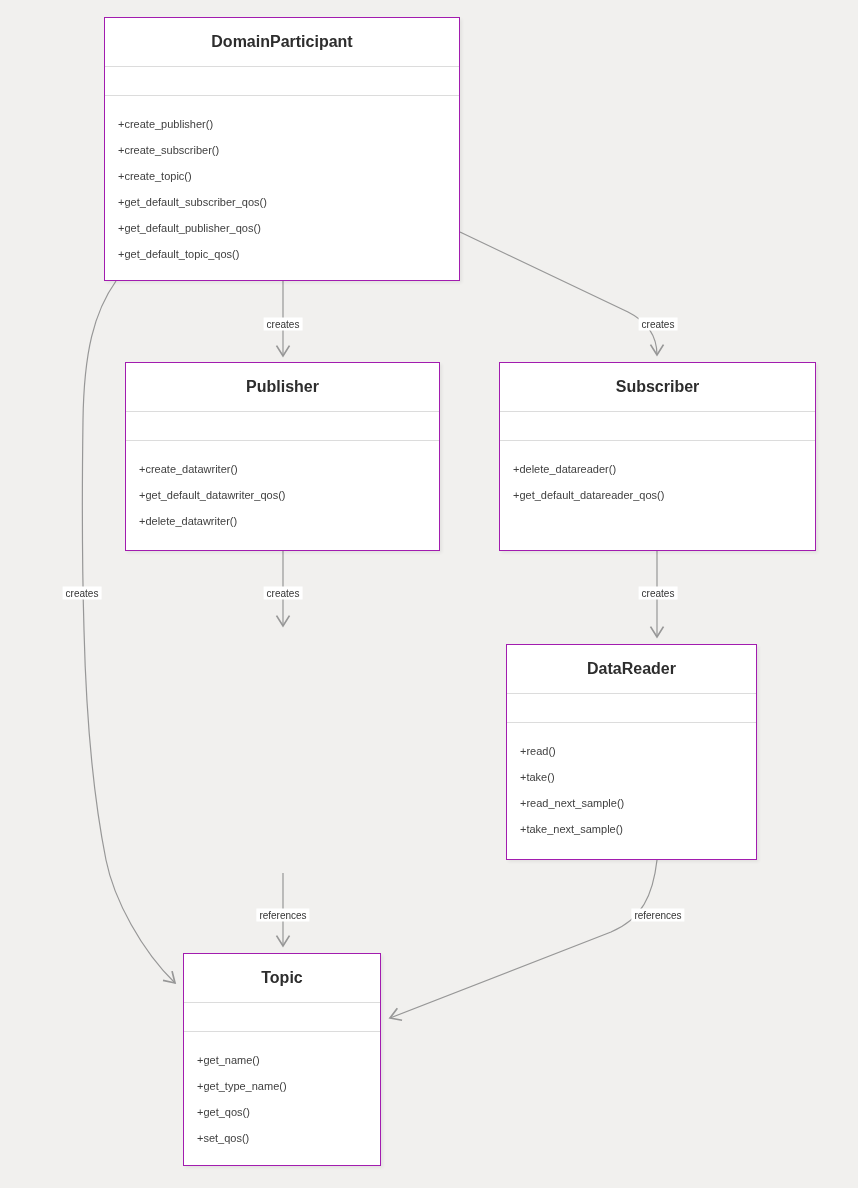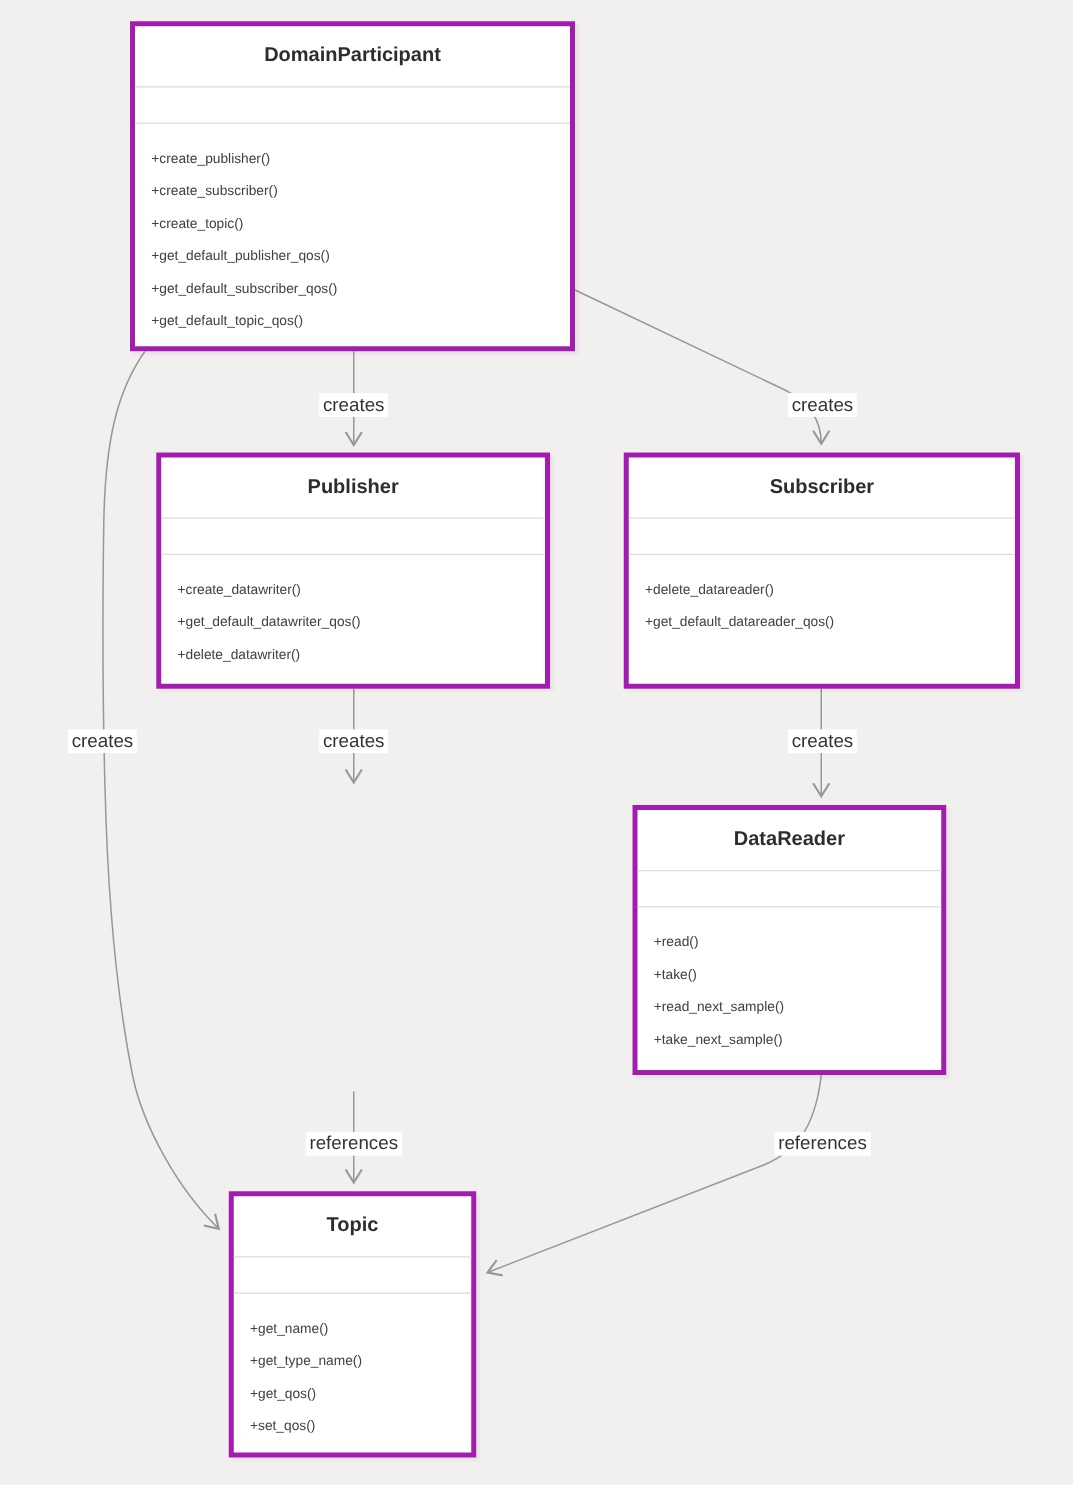--- a/index.html
+++ b/index.html
@@ -8,21 +8,21 @@
     background: #f1f0ee;
     font-family: "Liberation Sans", "DejaVu Sans", sans-serif;
     overflow: hidden;
   }
   .canvas { position: relative; width: 858px; height: 1188px; }
   .edges { position: absolute; left: 0; top: 0; width: 858px; height: 1188px; }
 
   .uml-class {
     position: absolute;
     background: #ffffff;
-    border: 4px solid #a21caf;
+    border: 1px solid #a21caf;
     box-shadow: 2px 2px 3px rgba(0,0,0,0.06);
     box-sizing: border-box;
   }
   .uml-title {
     height: 48px; line-height: 48px;
     text-align: center;
     font-weight: bold; font-size: 16px; color: #2d2d2d;
     border-bottom: 1px solid #dcdcdc;
   }
   .uml-attrs {
@@ -40,21 +40,21 @@
   #box-subscriber        { left: 499px; top: 362px; width: 317px; height: 189px; }
   #box-datawriter        { left: 120px; top: 633px; width: 325px; height: 240px; }
   #box-datareader        { left: 506px; top: 644px; width: 251px; height: 216px; }
   #box-topic             { left: 183px; top: 953px; width: 198px; height: 213px; }
 
   .edge-label {
     position: absolute;
     transform: translate(-50%, -50%);
     background: #ffffff;
     color: #333333;
-    font-size: 15px;
+    font-size: 10px;
     padding: 1px 3px;
     white-space: nowrap;
   }
   #lbl-0 { left: 283px; top: 324px; }
   #lbl-1 { left: 658px; top: 324px; }
   #lbl-2 { left: 82px;  top: 593px; }
   #lbl-3 { left: 283px; top: 593px; }
   #lbl-4 { left: 658px; top: 593px; }
   #lbl-5 { left: 283px; top: 915px; }
   #lbl-6 { left: 658px; top: 915px; }
@@ -81,22 +81,22 @@
     </g>
   </svg>
 
   <div class="uml-class" id="box-domainparticipant">
     <div class="uml-title">DomainParticipant</div>
     <div class="uml-attrs"></div>
     <div class="uml-methods">
       <div class="uml-method">+create_publisher()</div>
       <div class="uml-method">+create_subscriber()</div>
       <div class="uml-method">+create_topic()</div>
+      <div class="uml-method">+get_default_subscriber_qos()</div>
       <div class="uml-method">+get_default_publisher_qos()</div>
-      <div class="uml-method">+get_default_subscriber_qos()</div>
       <div class="uml-method">+get_default_topic_qos()</div>
     </div>
   </div>
 
   <div class="uml-class" id="box-publisher">
     <div class="uml-title">Publisher</div>
     <div class="uml-attrs"></div>
     <div class="uml-methods">
       <div class="uml-method">+create_datawriter()</div>
       <div class="uml-method">+get_default_datawriter_qos()</div>

